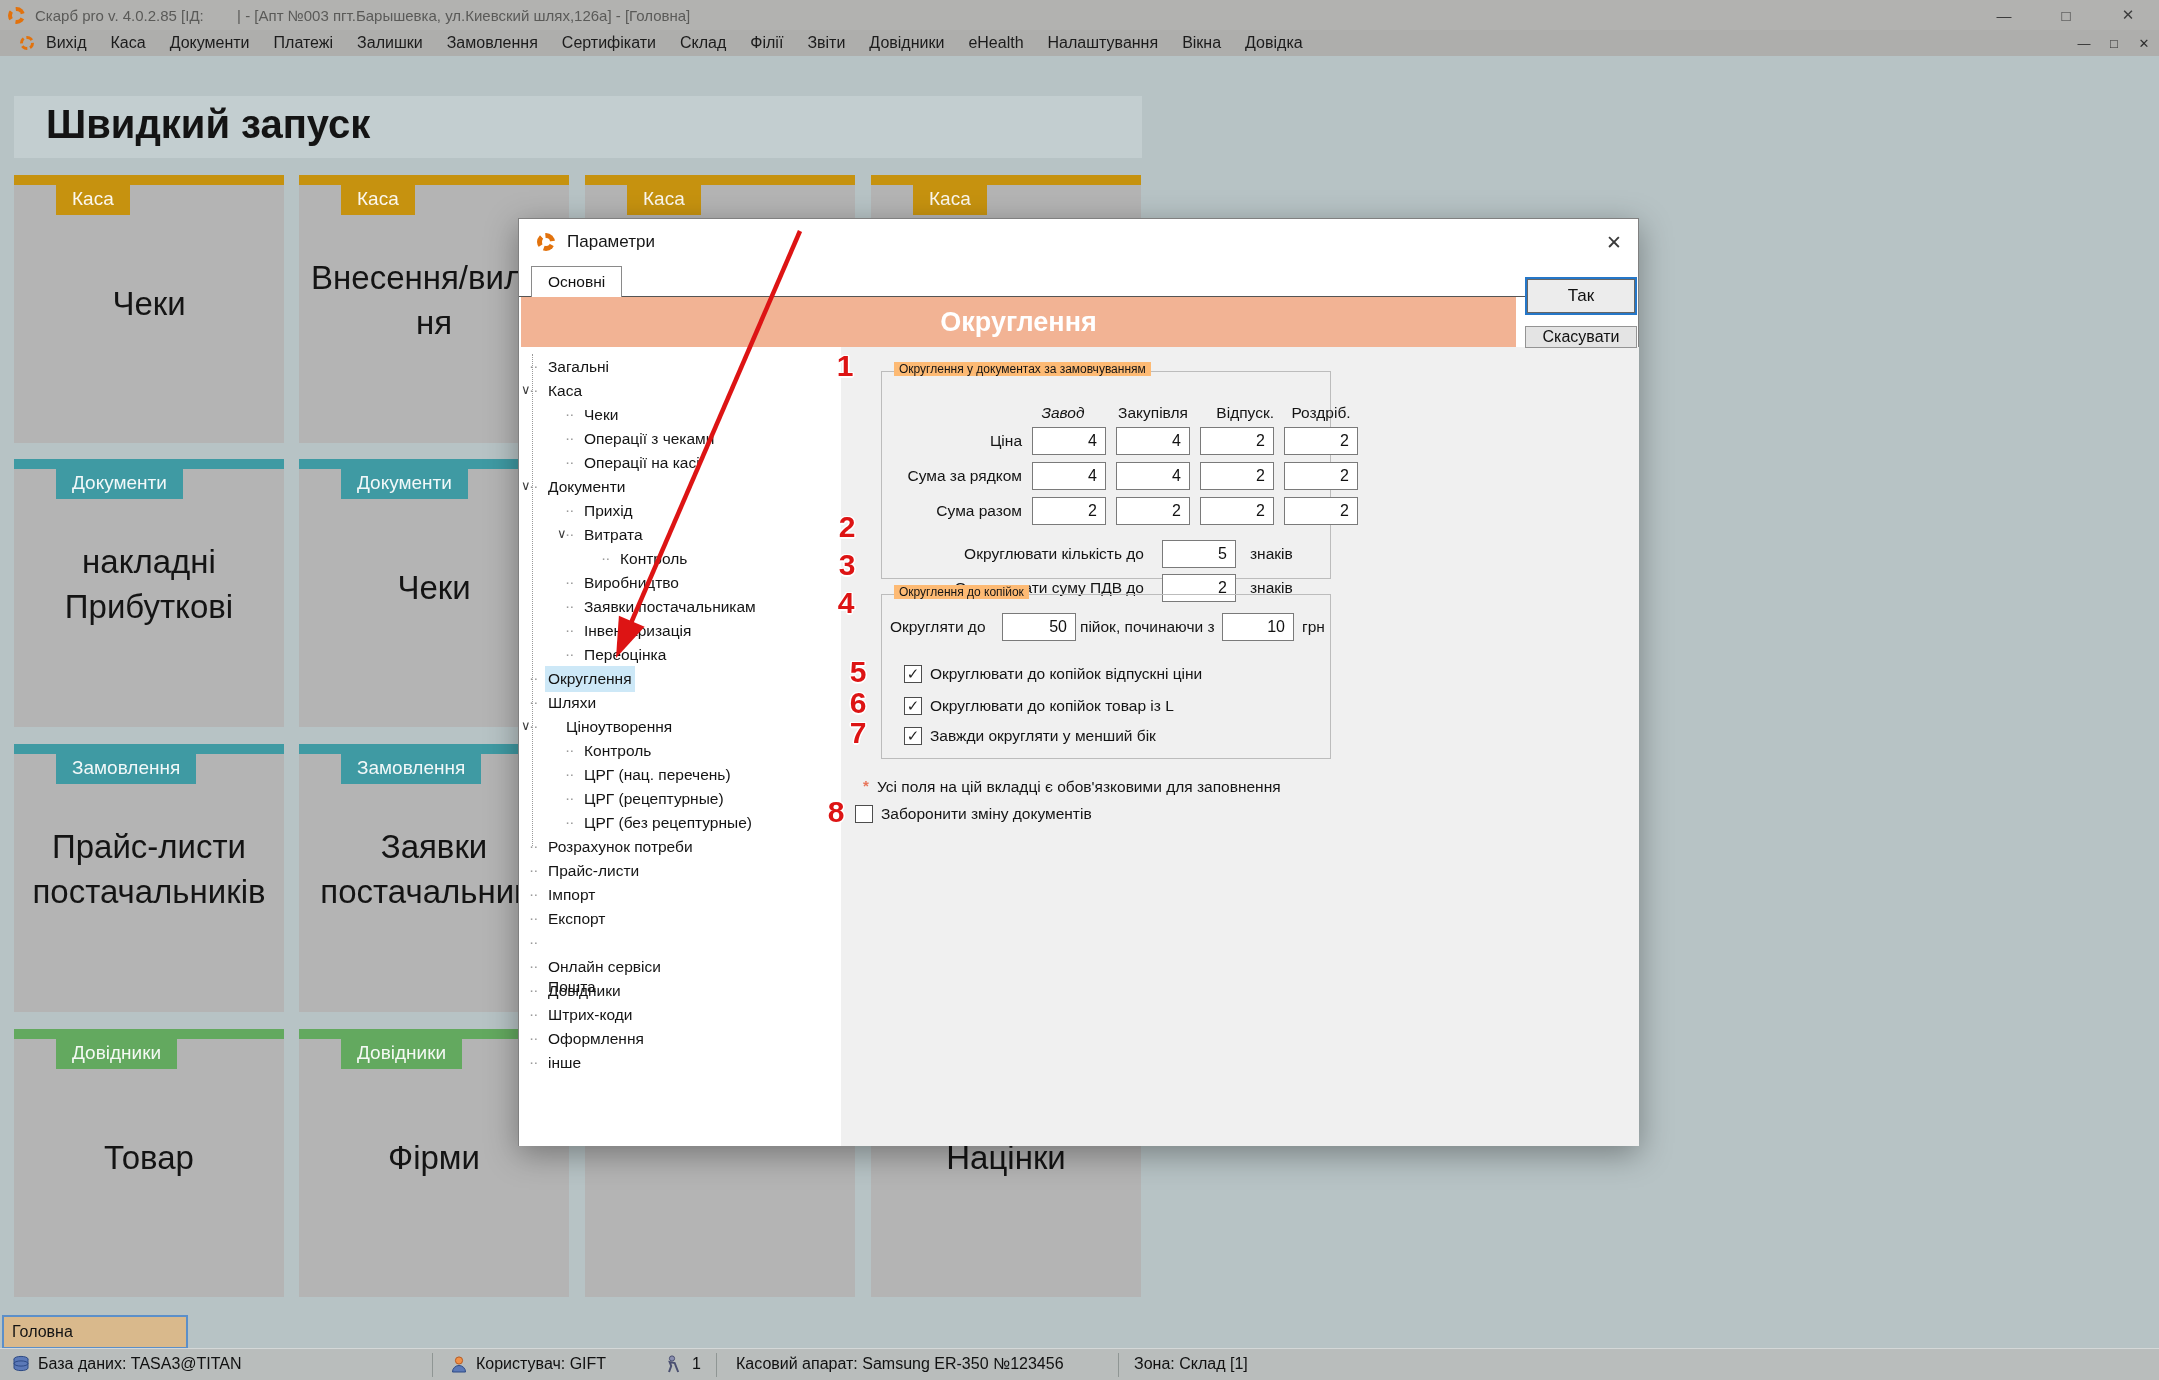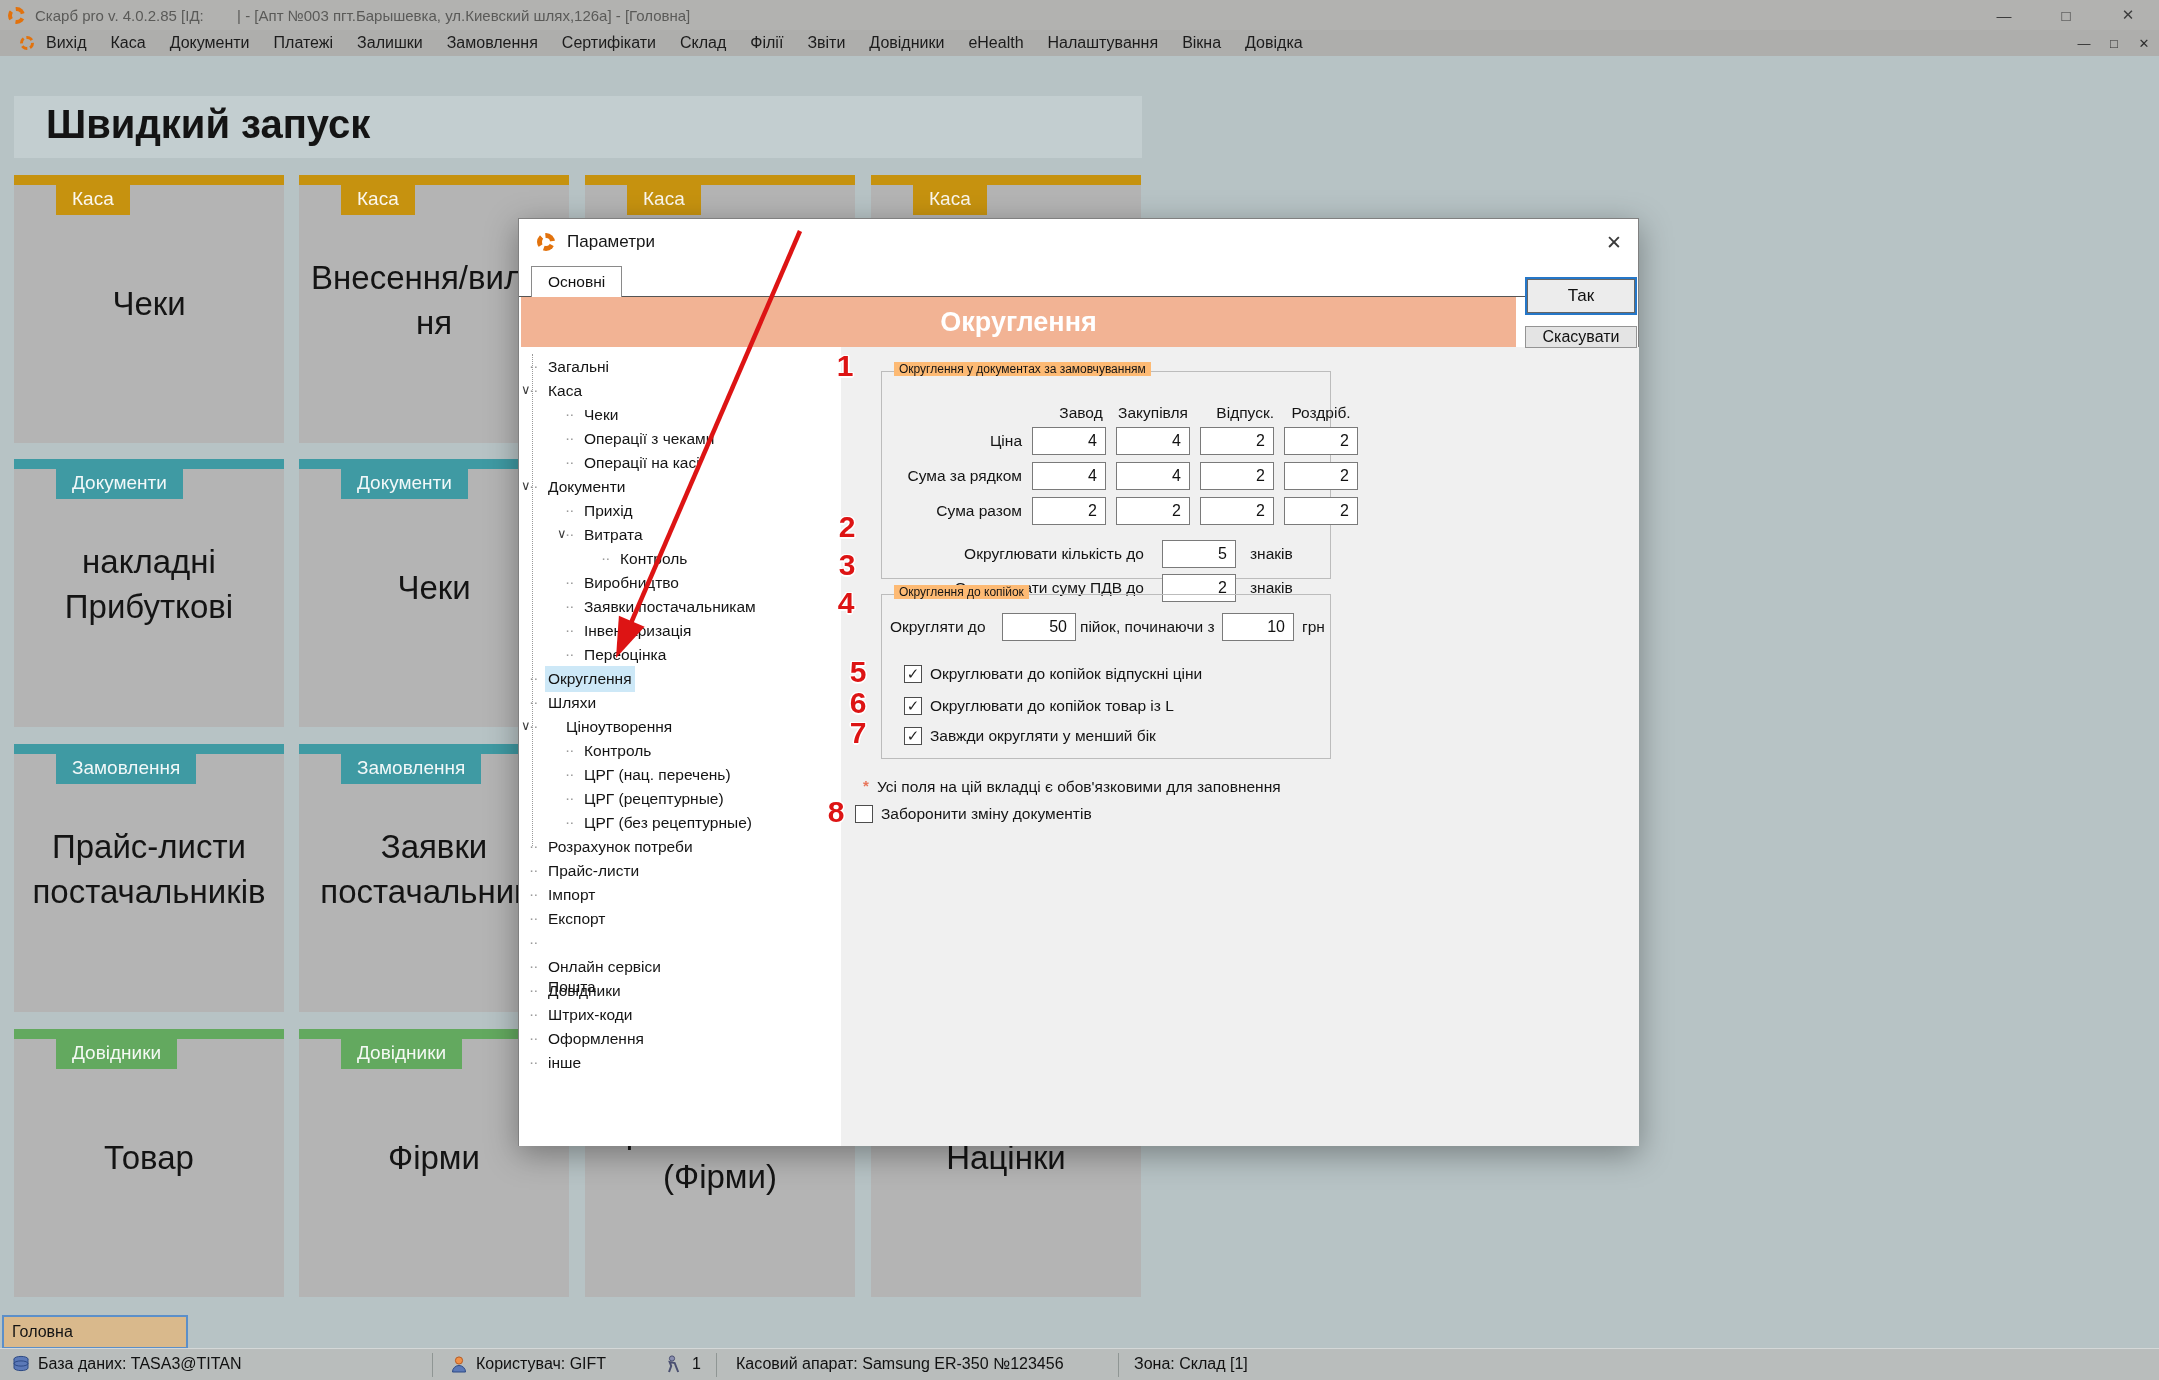--- a/index.html
+++ b/index.html
@@ -156,24 +156,21 @@
         <div>постачальника</div>
       </div></div>
     <div class="tile" style="left: 585px; top: 744px;"><div class="tile-bar" style="background: rgb(63, 154, 163);"></div><span class="tile-badge" style="background: rgb(63, 154, 163);">Замовлення</span><div class="tile-label"></div></div>
     <div class="tile" style="left: 871px; top: 744px;"><div class="tile-bar" style="background: rgb(63, 154, 163);"></div><span class="tile-badge" style="background: rgb(63, 154, 163);">Замовлення</span><div class="tile-label"></div></div>
     <div class="tile" style="left: 14px; top: 1029px;"><div class="tile-bar" style="background: rgb(99, 169, 95);"></div><span class="tile-badge" style="background: rgb(99, 169, 95);">Довідники</span><div class="tile-label">
         <div>Товар</div>
       </div></div>
     <div class="tile" style="left: 299px; top: 1029px;"><div class="tile-bar" style="background: rgb(99, 169, 95);"></div><span class="tile-badge" style="background: rgb(99, 169, 95);">Довідники</span><div class="tile-label">
         <div>Фірми</div>
       </div></div>
-    <div class="tile" style="left: 585px; top: 1029px;"><div class="tile-bar" style="background: rgb(99, 169, 95);"></div><span class="tile-badge" style="background: rgb(99, 169, 95);">Довідники</span><div class="tile-label">
-        <div>Приватні особи</div>
-        <div>(Фірми)</div>
-      </div></div>
+    <div class="tile" style="left: 585px; top: 1029px;"><div class="tile-bar" style="background: rgb(99, 169, 95);"></div><span class="tile-badge" style="background: rgb(99, 169, 95);">Довідники</span></div>
     <div class="tile" style="left: 871px; top: 1029px;"><div class="tile-bar" style="background: rgb(99, 169, 95);"></div><span class="tile-badge" style="background: rgb(99, 169, 95);">Довідники</span><div class="tile-label">
         <div>Націнки</div>
       </div></div>
   </div>
 
 <div class="dialog">
   <div class="dlg-titlebar">
     <div class="logo"></div>
     <div class="dlg-title">Параметри</div>
   </div>
@@ -217,21 +214,21 @@
         <div class="tree-item"><span class="dash" style="position:absolute;left:10px">··</span><span class="tlabel" style="margin-left: 26px; display: inline-block;">Штрих-коди</span></div>
         <div class="tree-item"><span class="dash" style="position:absolute;left:10px">··</span><span class="tlabel" style="margin-left: 26px; display: inline-block;">Оформлення</span></div>
         <div class="tree-item"><span class="dash" style="position:absolute;left:10px">··</span><span class="tlabel" style="margin-left: 26px; display: inline-block;">інше</span></div>
       </div>
   </div>
 
   <div class="form-panel">
 
     <div class="groupbox" id="group1" style="left:40px;top:24px;width:450px;height:208px;">
       <div class="group-title">Округлення у документах за замовчуванням</div>
-    <div class="fcol" style="left: 162px; top: 32px; width: 74px;">Завод</div>
+    <div class="fcol" style="left: 144px; top: 32px; width: 74px; font-style: italic;">Завод</div>
         <div class="fcol" style="left: 234px; top: 32px; width: 74px;">Закупівля</div>
         <div class="fcol" style="left: 318px; top: 32px; width: 74px; text-align: right;">Відпуск.</div>
         <div class="fcol" style="left: 402px; top: 32px; width: 74px;">Роздріб.</div>
         <div class="flabel" style="left: 0px; top: 55px; width: 140px; text-align: right;">Ціна</div>
         <input class="fld" readonly="" value="4" style="left: 150px; top: 55px; width: 74px;">
         <input class="fld" readonly="" value="4" style="left: 234px; top: 55px; width: 74px;">
         <input class="fld" readonly="" value="2" style="left: 318px; top: 55px; width: 74px;">
         <input class="fld" readonly="" value="2" style="left: 402px; top: 55px; width: 74px;">
         <div class="flabel" style="left: 0px; top: 90px; width: 140px; text-align: right;">Сума за рядком</div>
         <input class="fld" readonly="" value="4" style="left: 150px; top: 90px; width: 74px;">

